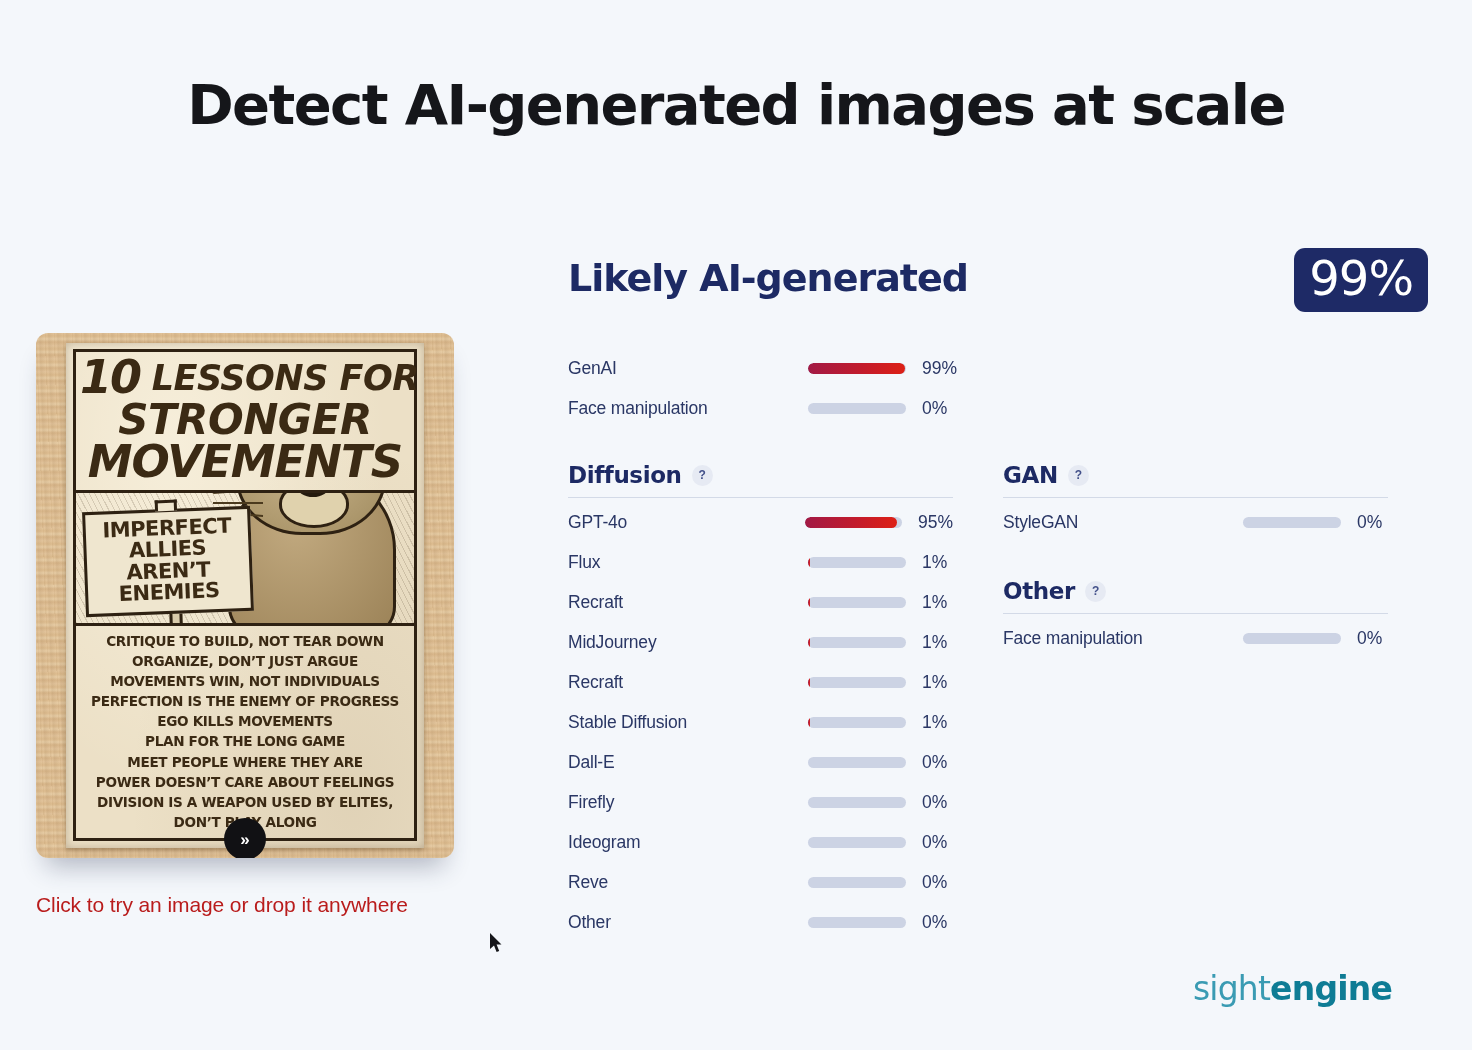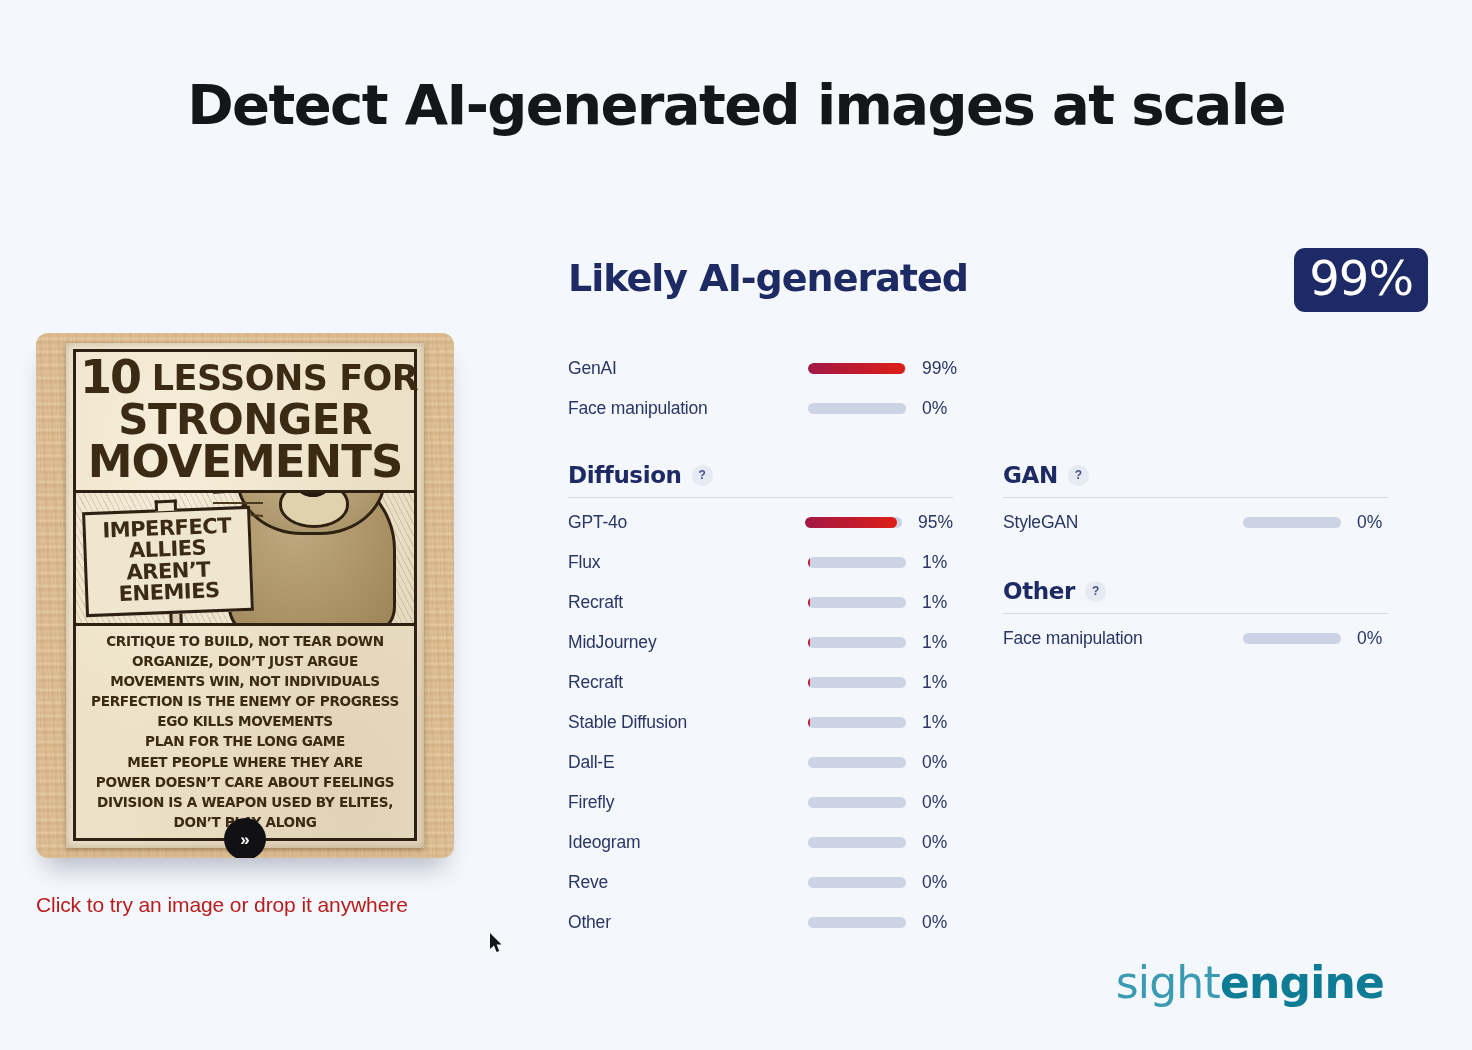--- a/index.html
+++ b/index.html
@@ -69,20 +69,21 @@
     padding: 6px 7px 7px 7px;
   }
   .poster-head {
     border: 3px solid #2e2112;
     padding: 3px 4px 6px;
     text-align: center;
     font-family: "DejaVu Sans", sans-serif;
     font-weight: 800;
     line-height: .97;
     letter-spacing: -.5px;
+    font-style: italic;
   }
   .ph-l1 { font-size: 35px; white-space: nowrap; }
   .ph-l1 .num { font-size: 46px; vertical-align: -3px; letter-spacing: -2px; }
   .ph-l2 { font-size: 42px; }
   .ph-l3 { font-size: 45px; letter-spacing: -1px; }
 
   .poster-mid {
     position: relative;
     flex: 1 1 auto;
     min-height: 0;
@@ -232,22 +233,22 @@
     background: #e6eaf3; color: #43518a;
     font-size: 12px; font-weight: 700;
     display: flex; align-items: center; justify-content: center;
     cursor: pointer;
     font-family: "Liberation Sans", sans-serif;
   }
   .divider { height: 1px; background: #d3dae7; margin-bottom: 4px; }
   .sec-gap { height: 36px; }
 
   .brand {
-    position: absolute; right: 88px; bottom: 42px;
-    font-size: 44px; letter-spacing: -.8px;
+    position: absolute; right: 80px; bottom: 42px;
+    font-size: 33px; letter-spacing: -.8px;
     font-family: "DejaVu Sans", sans-serif;
   }
   .brand .b1 { color: #3a9bb3; font-weight: 400; }
   .brand .b2 { color: #0e7c95; font-weight: 800; }
 
   .cursor { position: absolute; left: 490px; top: 933px; width: 14px; height: 21px; }
 </style>
 </head>
 <body>
 

